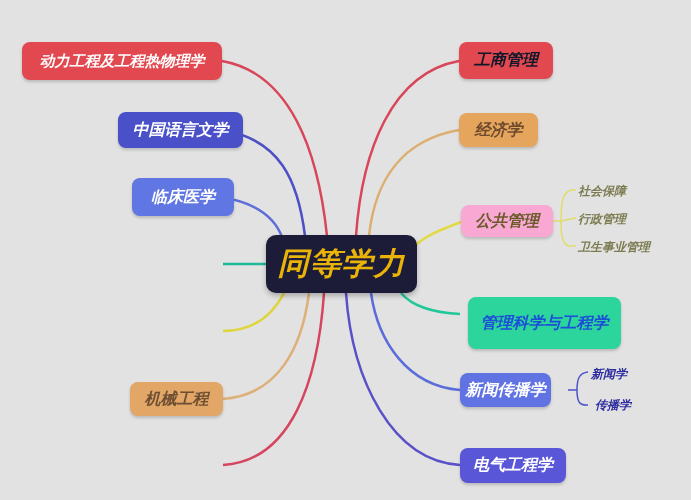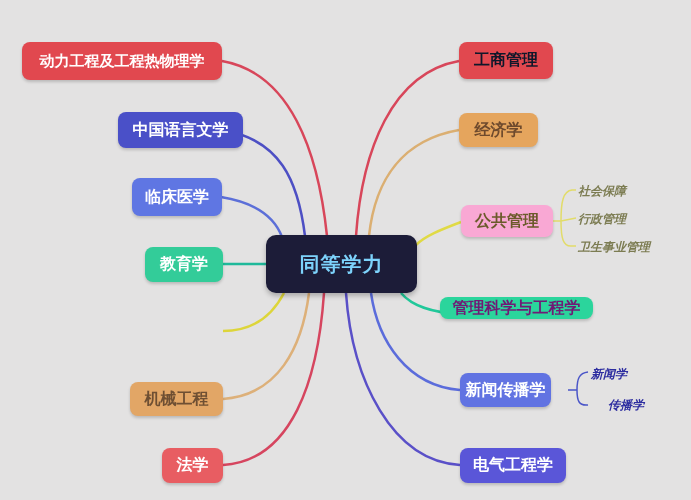--- a/index.html
+++ b/index.html
@@ -12,49 +12,50 @@
   #stage{position:absolute;left:0;top:0;width:691px;height:500px;}
   #wires{position:absolute;left:0;top:0;z-index:1;}
   .node{
     position:absolute;z-index:2;
     display:flex;align-items:center;justify-content:center;
     font-weight:bold;font-size:16px;
     border-radius:8px;
     box-shadow:0 2px 3px rgba(0,0,0,.18);
     white-space:nowrap;
     cursor:default;
+    font-style:italic;
   }
   .child{
     position:absolute;z-index:2;
     font-size:12px;font-weight:bold;white-space:nowrap;font-style:italic;
   }
   
   #n-power     {left:22px; top:42px; width:200px;height:38px;background:#e1484f;color:#ffffff;font-size:15px;}
   #n-chinese   {left:98px; top:112px;width:125px;height:36px;background:#4a50c8;color:#ffffff;margin-left:20px;}
-  #n-clinical  {left:132px;top:178px;width:90px; height:38px;background:#5f76e3;color:#ffffff;}
+  #n-clinical  {left:132px;top:178px;width:102px; height:38px;background:#5f76e3;color:#ffffff;}
   #n-education {left:145px;top:247px;width:78px; height:35px;background:#33cc99;color:#ffffff;}
   #n-cs        {left:67px; top:313px;width:156px;height:35px;background:#e4dc3e;color:#6e512e;font-size:15px;}
   #n-mech      {left:130px;top:382px;width:93px; height:34px;background:#e2a666;color:#6e4f33;}
   #n-law       {left:162px;top:448px;width:61px; height:35px;background:#e85d62;color:#ffffff;}
   
-  #n-center    {left:266px;top:235px;width:151px;height:58px;background:#1c1c38;color:#7dd3fc;
-                font-size:20px;border-radius:10px;letter-spacing:1px;box-shadow:0 3px 5px rgba(0,0,0,.25);}
+  #n-center    {left:266px;top:235px;width:151px;height:58px;background:#1c1c38;color:#eab308;
+                font-size:31px;border-radius:10px;letter-spacing:1px;box-shadow:0 3px 5px rgba(0,0,0,.25);}
   
   #n-mba       {left:459px;top:42px; width:94px; height:37px;background:#e1484f;color:#0f172a;}
   #n-econ      {left:459px;top:113px;width:79px; height:34px;background:#e5a55d;color:#6e4a2d;}
   #n-public    {left:461px;top:205px;width:92px; height:32px;background:#f9a8d4;color:#6b5a2a;}
-  #n-mgmtsci   {left:440px;top:297px;width:153px;height:22px;background:#2bd59c;color:#701a75;}
+  #n-mgmtsci   {left:468px;top:297px;width:153px;height:52px;background:#2bd59c;color:#1d4ed8;}
   #n-journalism{left:460px;top:373px;width:91px;height:34px;background:#6173e2;color:#ffffff;}
   #n-electrical{left:460px;top:448px;width:106px;height:35px;background:#5a56d8;color:#ffffff;}
   
   #c-social{left:578px;top:183px;color:#7c7c52;}
   #c-admin {left:578px;top:211px;color:#7c7c52;}
   #c-health{left:578px;top:239px;color:#7c7c52;}
   #c-news  {left:591px;top:366px;color:#2d2da0;}
-  #c-comm  {left:608px;top:397px;color:#2d2da0;}
+  #c-comm  {left:595px;top:397px;color:#2d2da0;}
 </style>
 </head>
 <body>
 
 <div id="stage">
 
   <svg id="wires" width="691" height="500" viewBox="0 0 691 500">
 
     <path d="M 222 61 C 290 73, 318 150, 327 236" fill="none" stroke="#d8465a" stroke-width="2.5"></path>
     <path d="M 223 130 C 280 140, 298 180, 305 236" fill="none" stroke="#4d4fc4" stroke-width="2.5"></path>
@@ -74,23 +75,21 @@
     <path d="M 553 221 L 561 221 M 561 221 C 561 202, 563 191, 572 190 L 576 190 M 561 221 L 576 218 M 561 221 C 561 238, 563 247, 572 246 L 576 246" fill="none" stroke="#e2dc6a" stroke-width="1.5"></path>
 
     <path d="M 568 390 L 577 390 M 577 390 C 577 379, 579 373, 588 372 M 577 390 C 577 401, 579 406, 588 405" fill="none" stroke="#4a55c8" stroke-width="1.5"></path>
   </svg>
 
   <div class="node" id="n-center">同等学力</div>
 
   <div class="node" id="n-power">动力工程及工程热物理学</div>
   <div class="node" id="n-chinese">中国语言文学</div>
   <div class="node" id="n-clinical">临床医学</div>
-  <div class="node" id="n-education">教育学</div>
   <div class="node" id="n-mech">机械工程</div>
-  <div class="node" id="n-law">法学</div>
 
   <div class="node" id="n-mba">工商管理</div>
   <div class="node" id="n-econ">经济学</div>
   <div class="node" id="n-public">公共管理</div>
   <div class="node" id="n-mgmtsci">管理科学与工程学</div>
   <div class="node" id="n-journalism">新闻传播学</div>
   <div class="node" id="n-electrical">电气工程学</div>
 
   <span class="child" id="c-social">社会保障</span>
   <span class="child" id="c-admin">行政管理</span>

